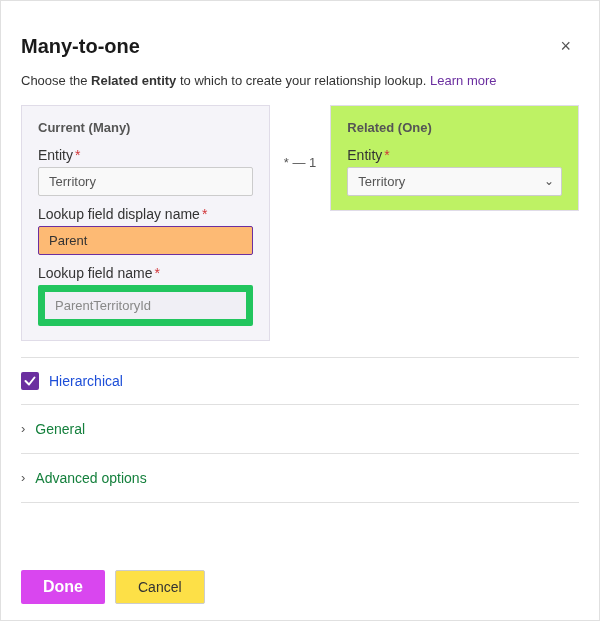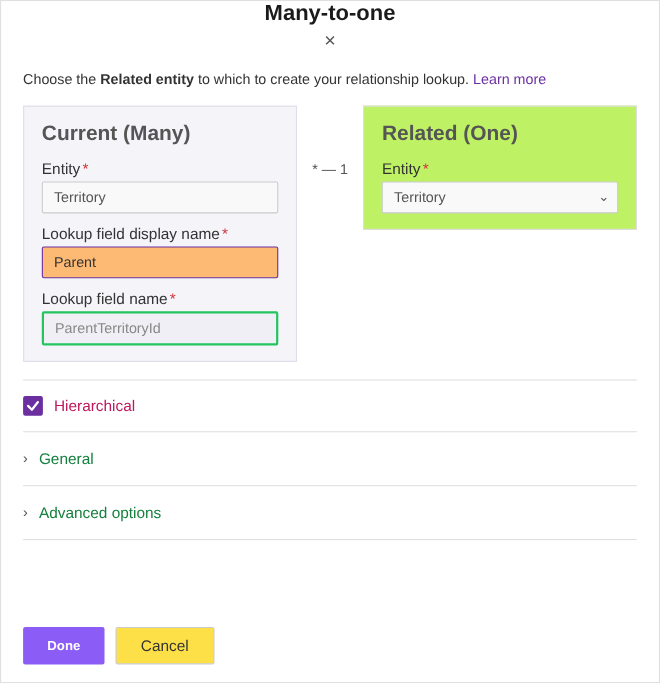--- a/index.html
+++ b/index.html
@@ -12,25 +12,24 @@
     .dialog {
       width: 600px;
       min-height: 621px;
       background: #fff;
       border: 1px solid #e0e0e0;
       display: flex;
       flex-direction: column;
     }
     .dialog-header {
       display: flex;
-      justify-content: center;
-      align-items: center;
-      padding: 0 20px 12px 20px;
+      justify-content: space-between;
+      align-items: center;
+      padding: 32px 20px 12px 20px;
       border-bottom: none;
-      flex-direction: column;
     }
     .dialog-title {
       font-size: 20px;
       font-weight: 600;
       color: #1a1a1a;
     }
     .close-btn {
       background: none;
       border: none;
       cursor: pointer;
@@ -56,21 +55,21 @@
       padding: 0 20px;
       align-items: flex-start;
     }
     .panel {
       background: #f5f4f9;
       border: 1px solid #e0dce8;
       padding: 14px 16px;
       flex: 1;
     }
     .panel-header {
-      font-size: 19px;
+      font-size: 13px;
       font-weight: 600;
       color: #555;
       margin-bottom: 12px;
     }
     .field-label {
       font-size: 14px;
       color: #333;
       margin-bottom: 4px;
     }
     .required-star {
@@ -88,21 +87,21 @@
       margin-bottom: 10px;
     }
     .field-input.active {
       background: #fdba74;
       border-color: #6b2fa0;
       color: #333;
     }
     .field-input-readonly {
       width: 100%;
       padding: 6px 10px;
-      border: 2px solid #22c55e;
+      border: 7px solid #22c55e;
       background: #f0eff5;
       font-size: 13px;
       color: #888;
       border-radius: 2px;
       margin-bottom: 0;
     }
     .connector-area {
       display: flex;
       flex-direction: column;
       align-items: center;
@@ -165,21 +164,21 @@
       justify-content: center;
       cursor: pointer;
       flex-shrink: 0;
     }
     .checkbox-purple svg {
       width: 12px;
       height: 12px;
     }
     .hierarchical-label {
       font-size: 14px;
-      color: #be185d;
+      color: #1d4ed8;
     }
     .section-divider {
       border: none;
       border-top: 1px solid #e0e0e0;
       margin: 0 20px;
     }
     .collapsible-section {
       padding: 0 20px;
     }
     .collapsible-header {
@@ -197,25 +196,25 @@
     .collapsible-title {
       font-size: 14px;
       color: #15803d;
     }
     .dialog-footer {
       display: flex;
       padding: 16px 20px;
       gap: 10px;
     }
     .btn-done {
-      background: #8b5cf6;
+      background: #d946ef;
       color: #fff;
       border: none;
       padding: 0 22px;
-      font-size: 12px;
+      font-size: 16px;
       font-weight: 600;
       border-radius: 2px;
       cursor: pointer;
     }
     .btn-cancel {
       background: #fde047;
       color: #333;
       border: 1px solid #ccc;
       padding: 8px 22px;
       font-size: 14px;

